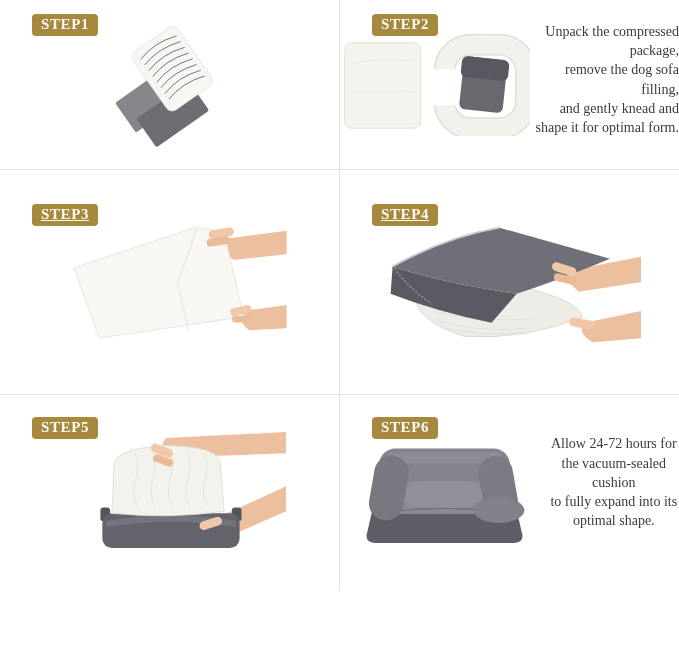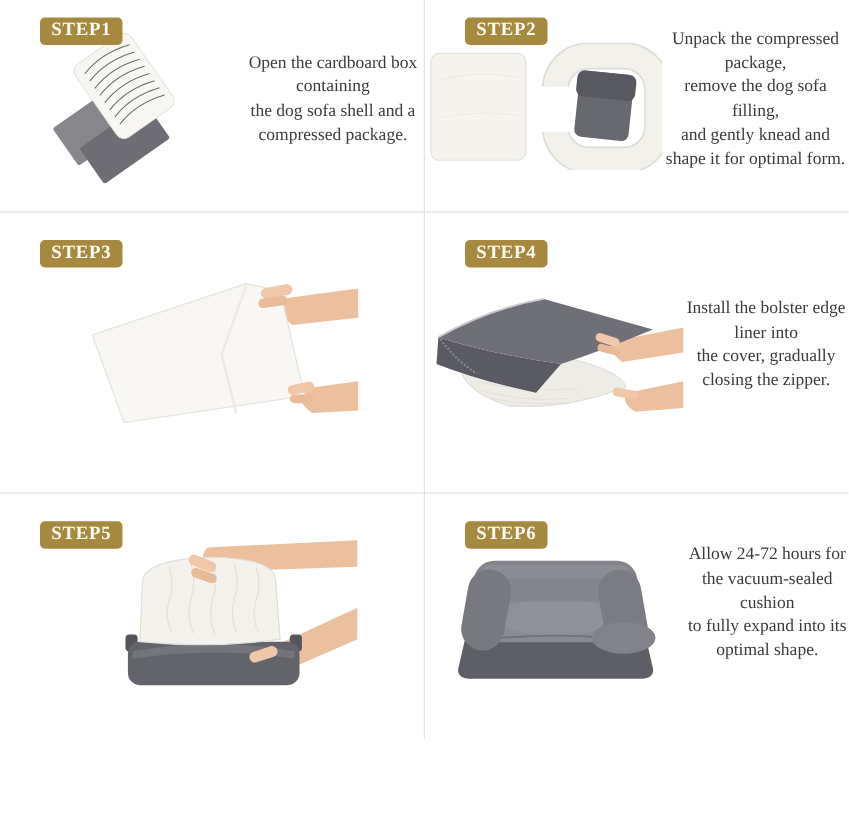--- a/index.html
+++ b/index.html
@@ -28,33 +28,33 @@
   }
   .cell.col1 { border-right:1px solid var(--divider,#e3e2df); }
   .cell.row1, .cell.row2 { border-bottom:1px solid var(--divider,#e3e2df); }
   .badge {
     position:absolute; left:32px; z-index:2;
     background:var(--badge-gold,#a7883f); color:#fbfaf4;
     font-weight:bold; font-size:15px; letter-spacing:.6px;
     padding:2px 9px 3px; border-radius:4px;
   }
   .row1 .badge { top:14px; }
-  .row2 .badge { top:22px; }
+  .row2 .badge { top:34px;text-decoration:underline; }
   .row3 .badge { top:22px; }
   .art {
     flex:1 1 auto; width:100%;
     display:flex; align-items:center; justify-content:center;
     overflow:hidden;
   }
   .caption {
     white-space:pre-line; text-align:center;
     font-size:14px; line-height:1.38;
     color:var(--caption-text,#3b3b3b);
   }
-  .row1 .caption { margin-bottom:10px; }
+  .row1 .caption { margin-bottom:10px;text-align:right; }
   .row2 .caption { margin-bottom:12px; }
   .row3 .caption { margin-bottom:21px; }
 </style>
 </head>
 <body>
 
 <div class="page">
 
 
   <main class="grid">
@@ -73,22 +73,20 @@
               <path d="M 74,38 Q 103,29 135,40"></path>
               <path d="M 74,48 Q 103,39 135,50"></path>
               <path d="M 74,58 Q 103,49 135,60"></path>
               <path d="M 74,68 Q 103,59 135,70"></path>
               <path d="M 74,78 Q 103,69 135,80"></path>
               <path d="M 74,88 Q 103,79 135,90"></path>
             </g>
           </g>
         </svg>
       </div>
-      <p class="caption">Open the cardboard box containing
-the dog sofa shell and a compressed package.</p>
     </section>
 
     <section class="cell row1">
       <span class="badge">STEP2</span>
       <div class="art">
         <svg width="195" height="102" viewBox="0 0 200 105" aria-hidden="true">
           <rect x="5" y="8" width="80" height="90" rx="7" fill="#f4f3ed" stroke="#e2e0d8"></rect>
           <path d="M 14,30 Q 45,22 78,28" stroke="#eceae2" fill="none"></path>
           <path d="M 12,62 Q 45,56 78,60" stroke="#eceae2" fill="none"></path>
           <rect x="110" y="10" width="86" height="88" rx="28" fill="none" stroke="#dfddd5" stroke-width="23"></rect>
@@ -135,22 +133,20 @@
           </g>
           <path d="M 14,54 Q 70,72 142,82 L 116,112 Q 58,100 12,82 Z" fill="#5a5a63"></path>
           <path d="M 14,54 Q 68,24 124,14 L 238,46 Q 180,70 142,82 Q 70,72 14,54 Z" fill="#6f6f78"></path>
           <path d="M 14,54 Q 68,24 124,14" stroke="#c9c9cf" stroke-width="2" fill="none"></path>
           <path d="M 16,56 Q 32,78 54,92" stroke="#8d8d95" stroke-width="2" fill="none" stroke-dasharray="2 2"></path>
           <rect x="178" y="52" width="26" height="9" rx="4.5" fill="#f0c8a9" transform="rotate(18 190 56)"></rect>
           <rect x="180" y="63" width="24" height="8" rx="4" fill="#e9ba97" transform="rotate(14 192 67)"></rect>
           <rect x="196" y="108" width="26" height="9" rx="4.5" fill="#f0c8a9" transform="rotate(10 208 112)"></rect>
         </svg>
       </div>
-      <p class="caption">Install the bolster edge liner into
-the cover, gradually closing the zipper.</p>
     </section>
 
     <section class="cell col1 row3">
       <span class="badge">STEP5</span>
       <div class="art">
         <svg width="232" height="126" viewBox="0 0 240 130" aria-hidden="true">
           <path d="M 116,8 L 240,2 L 240,24 L 122,28 Q 106,18 116,8 Z" fill="#ecbf9f"></path>
           <path d="M 166,92 L 240,58 L 240,84 L 176,112 Q 160,102 166,92 Z" fill="#ecbf9f"></path>
           <rect x="48" y="80" width="10" height="14" rx="3" fill="#55555d"></rect>
           <rect x="184" y="80" width="10" height="14" rx="3" fill="#55555d"></rect>

